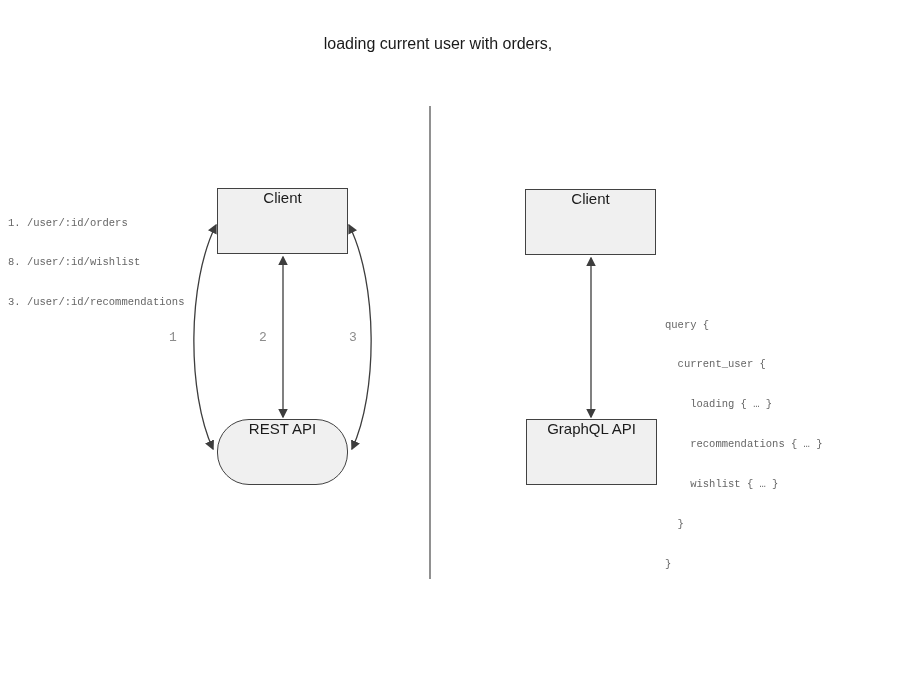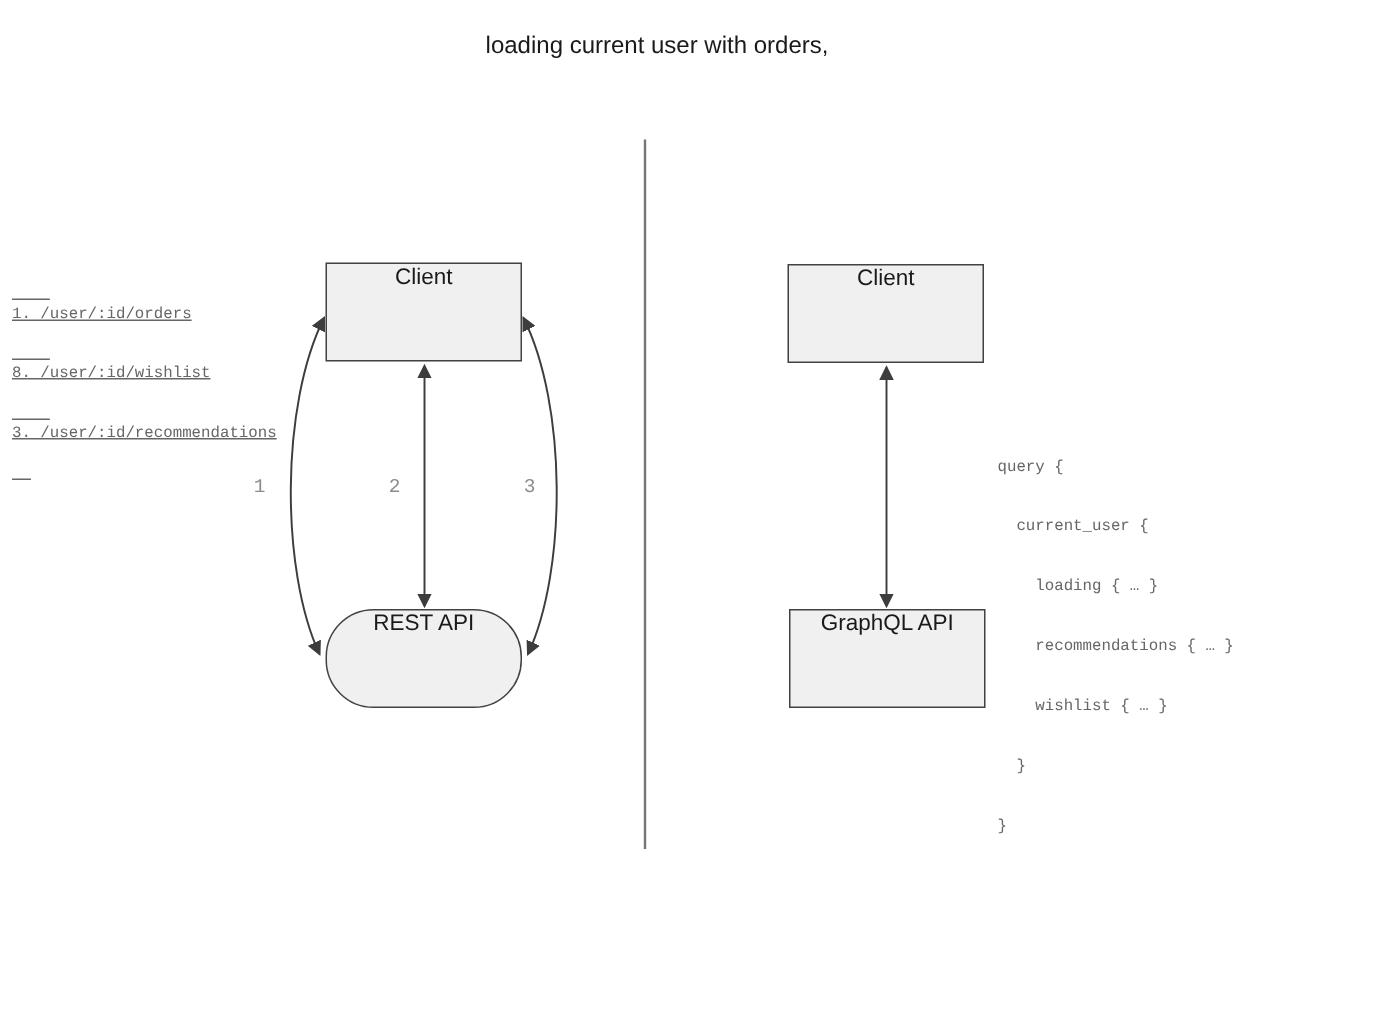--- a/index.html
+++ b/index.html
@@ -13,21 +13,21 @@
     --code-text:#666666;
     --number-label:#8c8c8c;
   }
   *{margin:0;padding:0;box-sizing:border-box;}
   html,body{width:917px;height:689px;overflow:hidden;}
   body{
     background:var(--background);
     font-family:"Liberation Sans",sans-serif;
     position:relative;
   }
-  .stage{position:absolute;left:0;top:0;width:917px;height:488px;}
+  .stage{position:absolute;left:0;top:13px;width:917px;height:488px;}
   .title{
     position:absolute;left:258px;top:21px;width:360px;
     text-align:center;font-size:16px;line-height:20px;color:var(--title-text);
   }
   svg.wires{position:absolute;left:0;top:0;width:917px;height:689px;}
   .wire{stroke:var(--arrow);stroke-width:1.3;fill:none;}
   .divider{stroke:var(--divider);stroke-width:1.6;fill:none;}
   .ah{fill:var(--arrow);}
   .node{
     position:absolute;width:131px;height:66px;
@@ -38,21 +38,21 @@
   }
   .node-client-rest{left:217px;top:175px;}
   .node-rest-api{left:217px;top:406px;border-radius:32px;}
   .node-client-gql{left:525px;top:176px;}
   .node-graphql-api{left:526px;top:406px;}
   .mono{
     font-family:"Liberation Mono","DejaVu Sans Mono",monospace;
     font-size:10.5px;line-height:13.3px;color:var(--code-text);
     white-space:pre;
   }
-  .endpoints{position:absolute;left:8px;top:177px;text-decoration:underline;}
+  .endpoints{position:absolute;left:8px;top:177px;}
   .query{position:absolute;left:665px;top:279px;}
   .num{
     position:absolute;width:20px;text-align:center;
     font-family:"Liberation Mono","DejaVu Sans Mono",monospace;
     font-size:13px;color:var(--number-label);
   }
   .num-1{left:163px;top:317px;}
   .num-2{left:253px;top:317px;}
   .num-3{left:343px;top:317px;}
 </style>

